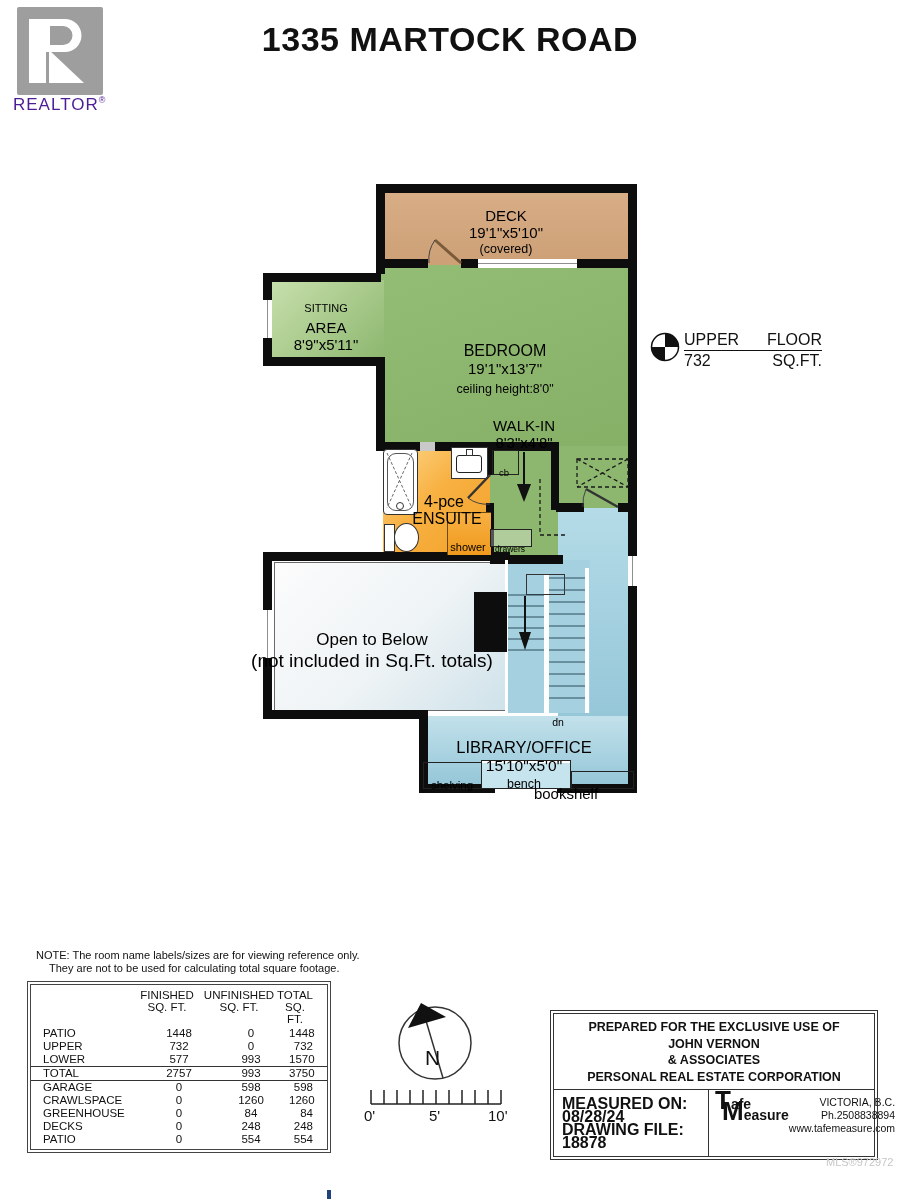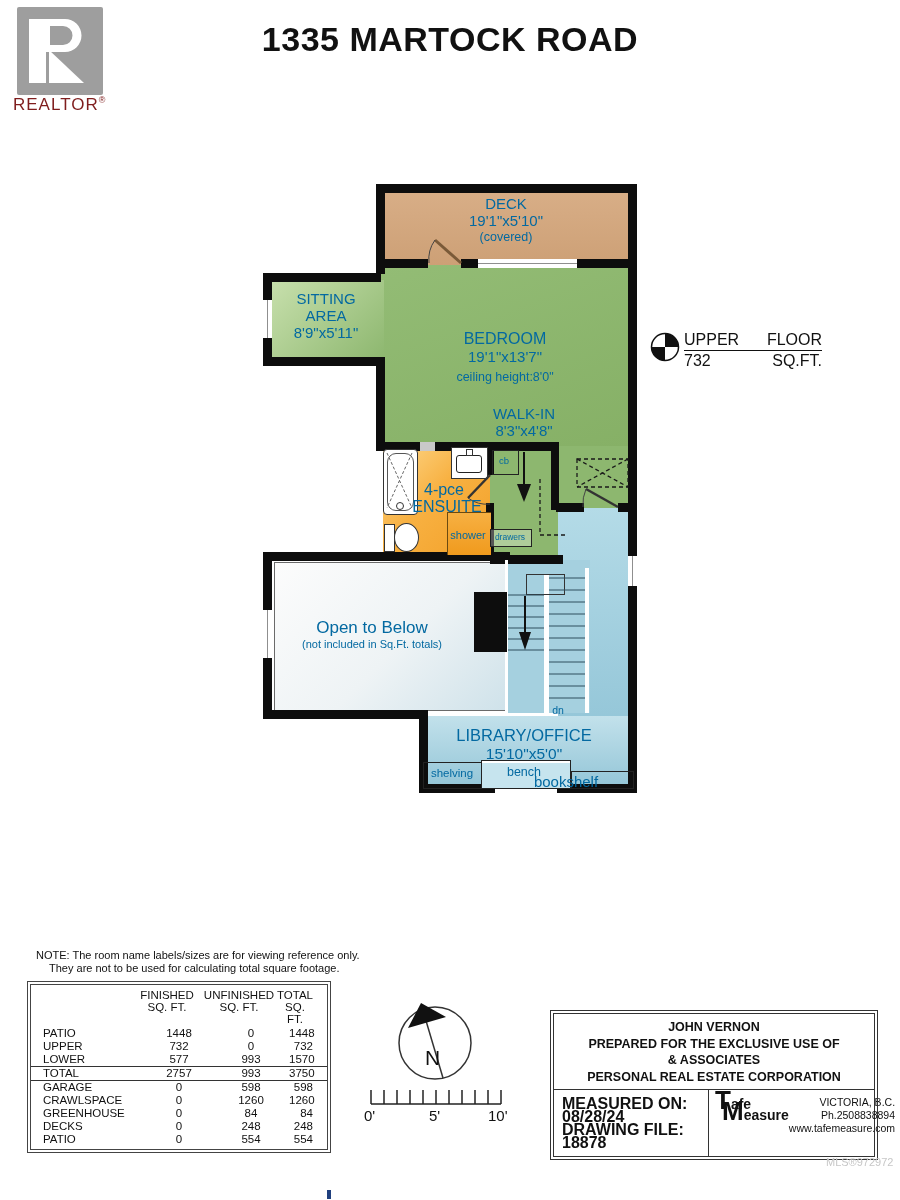--- a/index.html
+++ b/index.html
@@ -2,21 +2,21 @@
 <html><head>
 <meta charset="utf-8">
 <style>
   html,body{margin:0;padding:0;}
   body{width:900px;height:1200px;position:relative;background:#fff;
        font-family:"Liberation Sans", sans-serif;color:#111;overflow:hidden;}
   .abs{position:absolute;}
   .wall{position:absolute;background:#0d0d0d;z-index:30;}
   .fill{position:absolute;z-index:10;}
   .lbl{position:absolute;z-index:60;white-space:nowrap;transform:translateX(-50%);
-       text-align:center;color:#0369a1;}
+       text-align:center;color:#000000;margin-top:12px;}
   .win-h{position:absolute;z-index:40;background:linear-gradient(to bottom,#fff 42%,#8f8f8f 42%,#8f8f8f 58%,#fff 58%);}
   .win-v{position:absolute;z-index:40;background:linear-gradient(to right,#fff 42%,#8f8f8f 42%,#8f8f8f 58%,#fff 58%);}
   .fixture{position:absolute;z-index:45;background:#fff;border:1.5px solid #333;}
   .stringer{position:absolute;z-index:35;background:#fff;}
   svg.overlay{position:absolute;left:0;top:0;z-index:55;pointer-events:none;}
   .titlebar{position:absolute;left:150px;top:20px;width:600px;text-align:center;
             font-size:34px;font-weight:bold;letter-spacing:.5px;}
   
   .sqft-table{position:absolute;left:30px;top:984px;width:296px;border:1px solid #444;
               outline:1px solid #444;outline-offset:2px;font-size:11.5px;z-index:20;background:#fff;}
@@ -41,21 +41,21 @@
   .prep-br{flex:1;border-left:1px solid #333;display:flex;padding:4px 4px 4px 6px;}
   .tafe{flex:0 0 72px;line-height:13px;}
   .tafe .big{font-size:26px;font-weight:bold;}
   .tafe .small{font-size:14px;font-weight:bold;}
   .contact{flex:1;text-align:right;font-size:10.5px;line-height:13px;padding-top:2px;}
   .upper-lbl{position:absolute;left:684px;top:331px;width:138px;z-index:60;font-size:16px;font-weight:500;}
   .upper-lbl .r1{display:flex;justify-content:space-between;border-bottom:1.5px solid #111;padding-bottom:1px;}
   .upper-lbl .r2{display:flex;justify-content:space-between;padding-top:1px;}
   .note{position:absolute;font-size:11px;line-height:13px;z-index:20;padding-left:11px;}
   .greenbox{position:absolute;border:1px solid #222;z-index:46;}
-  .realtor-txt{position:absolute;left:13px;top:95px;font-size:17px;color:#7f1d1d;letter-spacing:1px;z-index:20;}
+  .realtor-txt{position:absolute;left:13px;top:95px;font-size:17px;color:#4c1d95;letter-spacing:1px;z-index:20;}
   .mls{position:absolute;left:826px;top:1156px;font-size:11px;color:#c7c7c7;z-index:20;}
 </style>
 </head>
 <body>
 
 <div class="titlebar">1335 MARTOCK ROAD</div>
 
 <svg class="abs" style="left:16px;top:6px;z-index:20;" width="88" height="92" viewBox="0 0 88 92">
   <rect x="1" y="1" width="86" height="88" rx="2" fill="#9e9e9e"></rect>
   <rect x="13" y="13" width="17" height="64" fill="#fff"></rect>
@@ -212,39 +212,39 @@
     <line x1="475" y1="1090" x2="475" y2="1104"></line>
       <line x1="488" y1="1090" x2="488" y2="1104"></line>
     <line x1="501" y1="1090" x2="501" y2="1104"></line>
   </g>
 </svg>
 
 <div class="lbl" style="left:506px;top:195px;font-size:15px;">DECK</div>
 <div class="lbl" style="left:506px;top:212px;font-size:15px;">19'1"x5'10"</div>
 <div class="lbl" style="left:506px;top:230px;font-size:12.5px;">(covered)</div>
 
-<div class="lbl" style="left:326px;top:290px;font-size:15px;">SITTING</div>
+<div class="lbl" style="left:326px;top:290px;font-size:11px;">SITTING</div>
 <div class="lbl" style="left:326px;top:307px;font-size:15px;">AREA</div>
 <div class="lbl" style="left:326px;top:324px;font-size:15px;">8'9"x5'11"</div>
 
 <div class="lbl" style="left:505px;top:330px;font-size:16px;">BEDROOM</div>
 <div class="lbl" style="left:505px;top:348px;font-size:15px;">19'1"x13'7"</div>
 <div class="lbl" style="left:505px;top:370px;font-size:12.5px;">ceiling height:8'0"</div>
 
 <div class="lbl" style="left:524px;top:405px;font-size:15px;">WALK-IN</div>
 <div class="lbl" style="left:524px;top:422px;font-size:15px;">8'3"x4'8"</div>
 
 <div class="lbl" style="left:444px;top:481px;font-size:16px;">4-pce</div>
 <div class="lbl" style="left:447px;top:498px;font-size:16px;">ENSUITE</div>
 <div class="lbl" style="left:468px;top:529px;font-size:11px;">shower</div>
 <div class="lbl" style="left:510px;top:532px;font-size:8.5px;">drawers</div>
 <div class="lbl" style="left:504px;top:455px;font-size:9.5px;">cb</div>
 
 <div class="lbl" style="left:372px;top:618px;font-size:17px;">Open to Below</div>
-<div class="lbl" style="left:372px;top:638px;font-size:11px;">(not included in Sq.Ft. totals)</div>
+<div class="lbl" style="left:372px;top:638px;font-size:19px;">(not included in Sq.Ft. totals)</div>
 <div class="lbl" style="left:558px;top:704px;font-size:10.5px;">dn</div>
 
 <div class="lbl" style="left:524px;top:726px;font-size:16.5px;">LIBRARY/OFFICE</div>
 <div class="lbl" style="left:524px;top:745px;font-size:15.5px;">15'10"x5'0"</div>
 <div class="lbl" style="left:452px;top:767px;font-size:11.5px;">shelving</div>
 <div class="lbl" style="left:524px;top:765px;font-size:12.5px;">bench</div>
 <div class="lbl" style="left:566px;top:773px;font-size:15px;">bookshelf</div>
 
 <div class="upper-lbl">
   <div class="r1">
@@ -332,22 +332,22 @@
     </div>
 </div>
 
 <div class="abs" style="left:425px;top:1046px;font-size:21px;z-index:60;">N</div>
 <div class="abs" style="left:364px;top:1107px;font-size:15px;z-index:60;">0'</div>
 <div class="abs" style="left:429px;top:1107px;font-size:15px;z-index:60;">5'</div>
 <div class="abs" style="left:488px;top:1107px;font-size:15px;z-index:60;">10'</div>
 
 <div class="prep">
   <div class="prep-top">
+    <div>PREPARED FOR THE EXCLUSIVE USE OF</div>
     <div>JOHN VERNON</div>
-    <div>PREPARED FOR THE EXCLUSIVE USE OF</div>
     <div>&amp; ASSOCIATES</div>
     <div>PERSONAL REAL ESTATE CORPORATION</div>
   </div>
   <div class="prep-bot">
     <div class="prep-bl">
       <div>MEASURED ON: 08/28/24</div>
       <div>DRAWING FILE:  18878</div>
     </div>
     <div class="prep-br">
       <div class="tafe">

